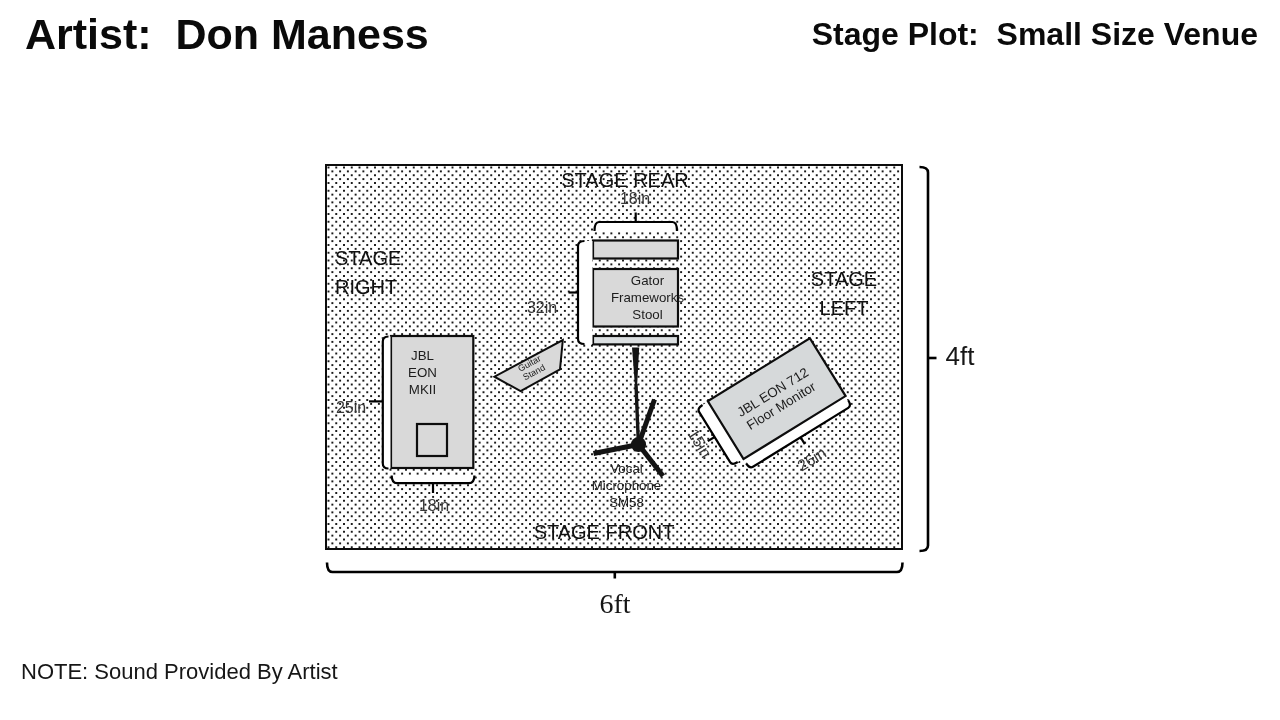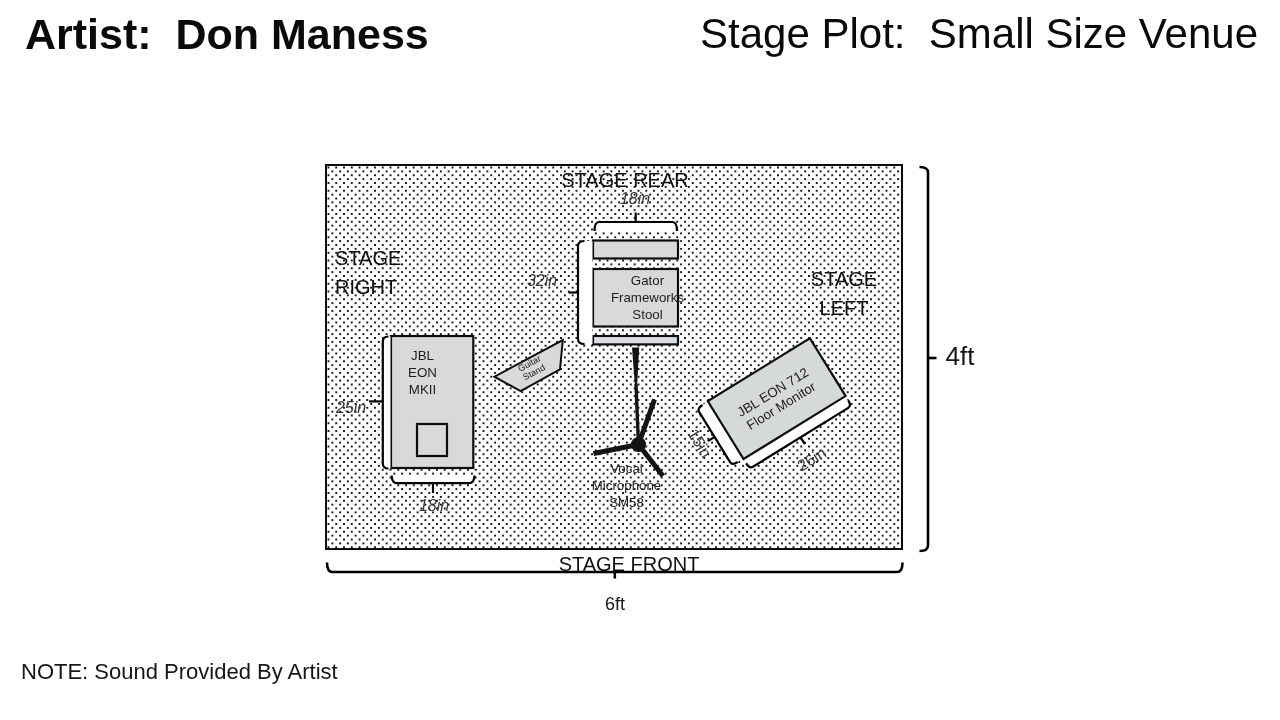--- a/index.html
+++ b/index.html
@@ -8,44 +8,44 @@
   #stage{
     position:absolute;left:325px;top:164px;width:574px;height:382px;
     border:2.4px solid #0c0c0c;
     background-image:
       radial-gradient(circle, #000 0.66px, rgba(0,0,0,0) 0.92px),
       radial-gradient(circle, #000 0.66px, rgba(0,0,0,0) 0.92px);
     background-size:7.76px 7.76px, 7.76px 7.76px;
     background-position:1.5px 1.5px, 5.38px 5.38px;
   }
   .slabel{position:absolute;font-size:20px;color:#111;line-height:29px;white-space:pre;}
-  .dim{position:absolute;font-size:16px;color:#383838;line-height:16px;white-space:pre;font-style:italic;}
+  .dim{position:absolute;font-size:16px;color:#383838;line-height:16px;white-space:pre;}
   .eqtext{position:absolute;font-size:13.3px;line-height:16.8px;color:#1c1c1c;text-align:center;}
   .ctr{transform:translate(-50%,-50%);text-align:center;}
 </style>
 </head>
 <body>
 
   <div class="abs" style="left:25px;top:16.5px;font-size:43px;font-weight:bold;color:#0a0a0a;line-height:34px;white-space:pre;">Artist:  Don Maness</div>
-  <div class="abs" style="right:22px;top:16.5px;font-size:42px;font-weight:normal;color:#0a0a0a;line-height:34px;white-space:pre;">Stage Plot:  Small Size Venue</div>
+  <div class="abs" style="right:22px;top:16.5px;font-size:32px;font-weight:bold;color:#0a0a0a;line-height:34px;white-space:pre;">Stage Plot:  Small Size Venue</div>
   <div class="abs" style="left:21px;top:660px;font-size:22px;color:#161616;line-height:23px;">NOTE: Sound Provided By Artist</div>
 
   <div id="stage"></div>
 
   <div class="slabel ctr" style="left:625px;top:180px;">STAGE REAR</div>
-  <div class="slabel ctr" style="left:629px;top:532px;margin-top:32px;">STAGE FRONT</div>
+  <div class="slabel ctr" style="left:604px;top:532px;">STAGE FRONT</div>
   <div class="slabel" style="left:335px;top:244px;">STAGE<br>RIGHT</div>
   <div class="slabel ctr" style="left:844px;top:294px;text-align:center;">STAGE<br>LEFT</div>
 
   <div class="dim ctr" style="left:635px;top:199px;">18in</div>
-  <div class="dim ctr" style="left:542px;top:281px;">32in</div>
+  <div class="dim ctr" style="left:542px;top:308px;">32in</div>
   <div class="dim ctr" style="left:351px;top:408px;">25in</div>
   <div class="dim ctr" style="left:434px;top:506px;">18in</div>
   <div class="abs ctr" style="left:960px;top:356px;font-size:26px;color:#161616;">4ft</div>
-  <div class="abs ctr" style="left:615px;top:604px;font-size:18px;color:#161616;">6ft</div>
+  <div class="abs ctr" style="left:615px;top:604px;font-size:28px;color:#161616;font-family:Liberation Serif, serif;">6ft</div>
 
   <svg class="abs" style="left:0;top:0;" width="1280" height="720" viewBox="0 0 1280 720">
 
     <rect x="593" y="240.5" width="85" height="18" fill="#d9d9d9" stroke="#0d0d0d" stroke-width="2.2"></rect>
     <rect x="593" y="269" width="85" height="57.5" fill="#d9d9d9" stroke="#0d0d0d" stroke-width="2.2"></rect>
     <rect x="593" y="336" width="85" height="8.4" fill="#dbdfe1" stroke="#0d0d0d" stroke-width="2.2"></rect>
 
     <path d="M 594.5 231 Q 594.5 222 599 222 L 672.5 222 Q 677 222 677 231" fill="#fff" stroke="#000" stroke-width="2.2"></path>
     <path d="M 635.7 222 L 635.7 212.5" stroke="#000" stroke-width="2.2" fill="none"></path>
 

